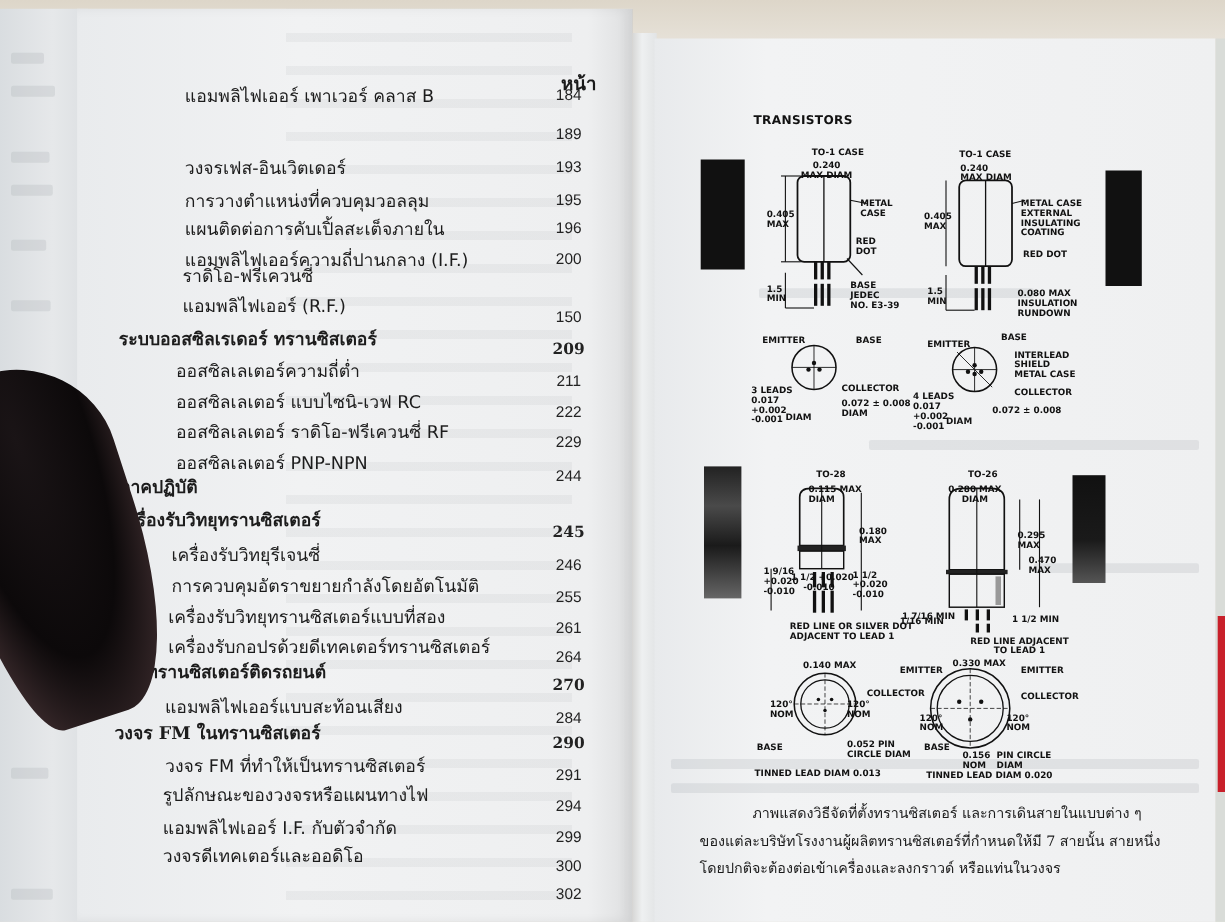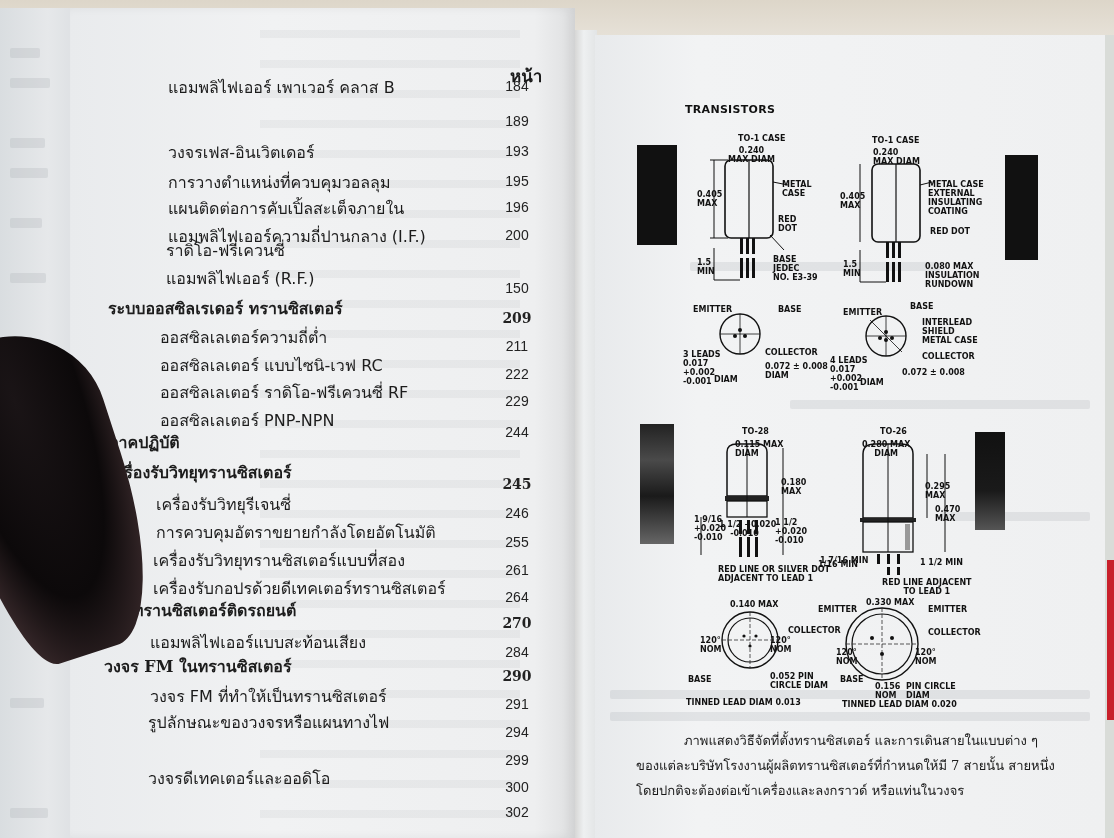--- a/index.html
+++ b/index.html
@@ -209,20 +209,21 @@
       </div>
     <div class="toc-row" style="top:684px">
         <span class="toc-title" style="left:150px">วงจร FM ที่ทำให้เป็นทรานซิสเตอร์</span>
         <span class="toc-page" style="top:12px">291</span>
       </div>
     <div class="toc-row" style="top:710px">
         <span class="toc-title" style="left:148px">รูปลักษณะของวงจรหรือแผนทางไฟ</span>
         <span class="toc-page" style="top:14px">294</span>
       </div>
     <div class="toc-row" style="top:740px">
+        <span class="toc-title" style="left:148px">แอมพลิไฟเออร์ I.F. กับตัวจำกัด</span>
         <span class="toc-page" style="top:12px">299</span>
       </div>
     <div class="toc-row" style="top:766px">
         <span class="toc-title" style="left:148px">วงจรดีเทคเตอร์และออดิโอ</span>
         <span class="toc-page" style="top:13px">300</span>
       </div>
     <div class="toc-row" style="top:792px">
         <span class="toc-page" style="top:12px">302</span>
       </div>
   </div>

